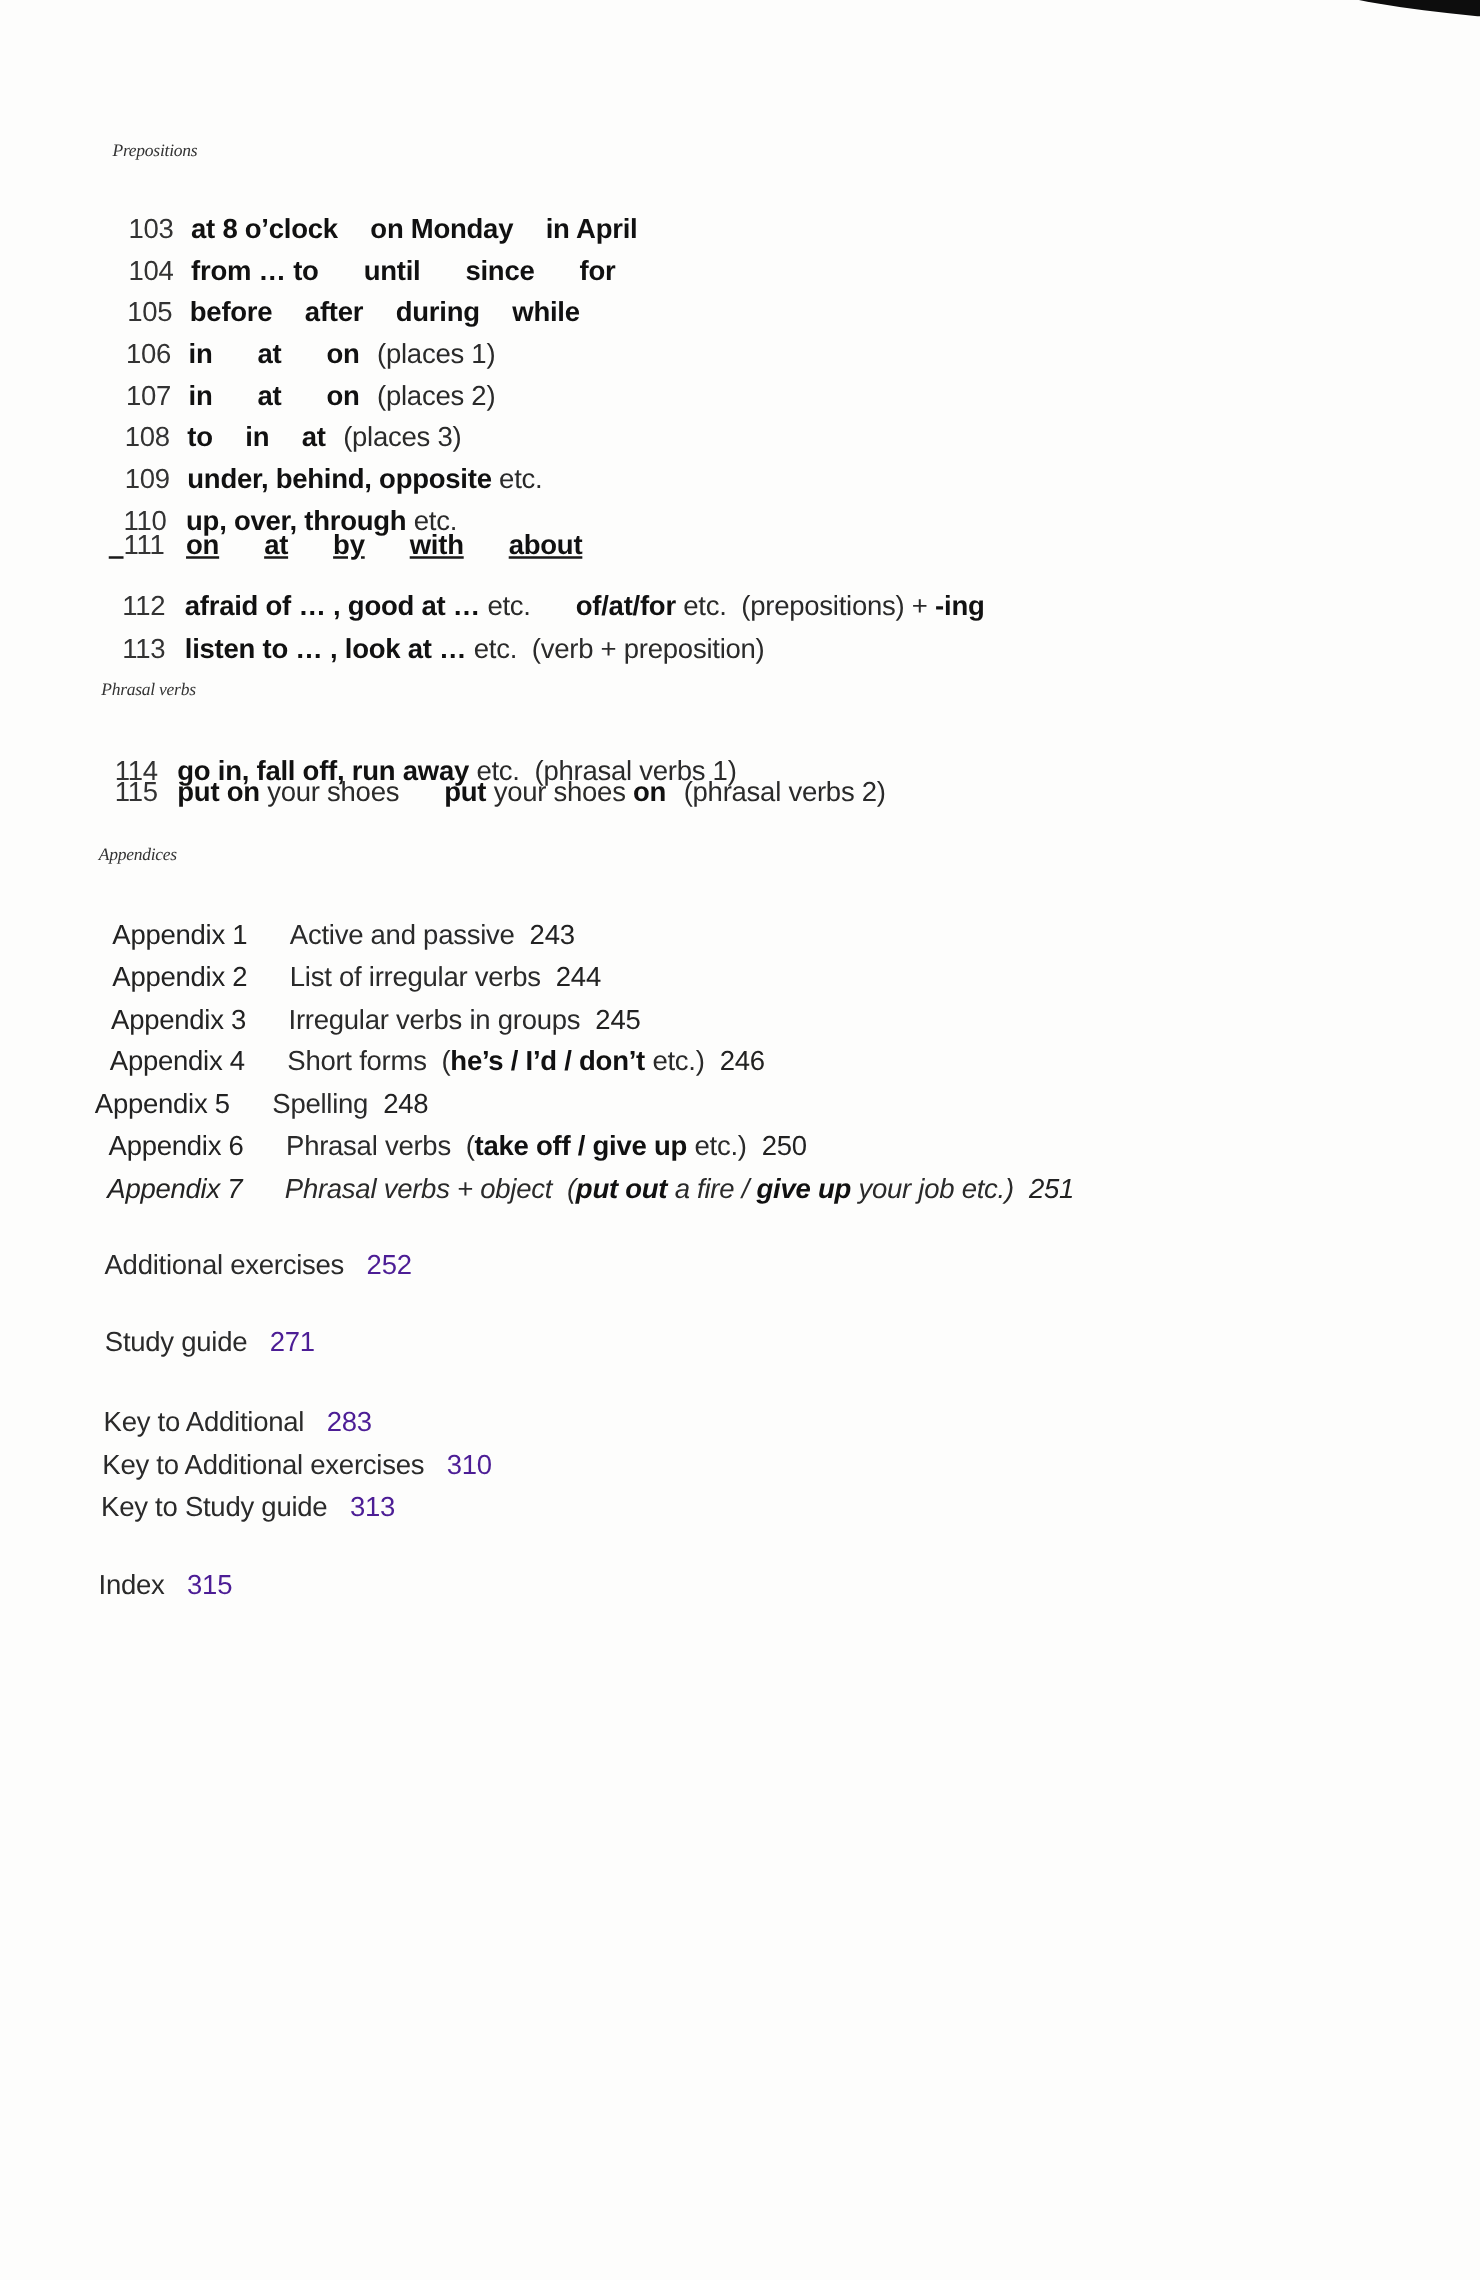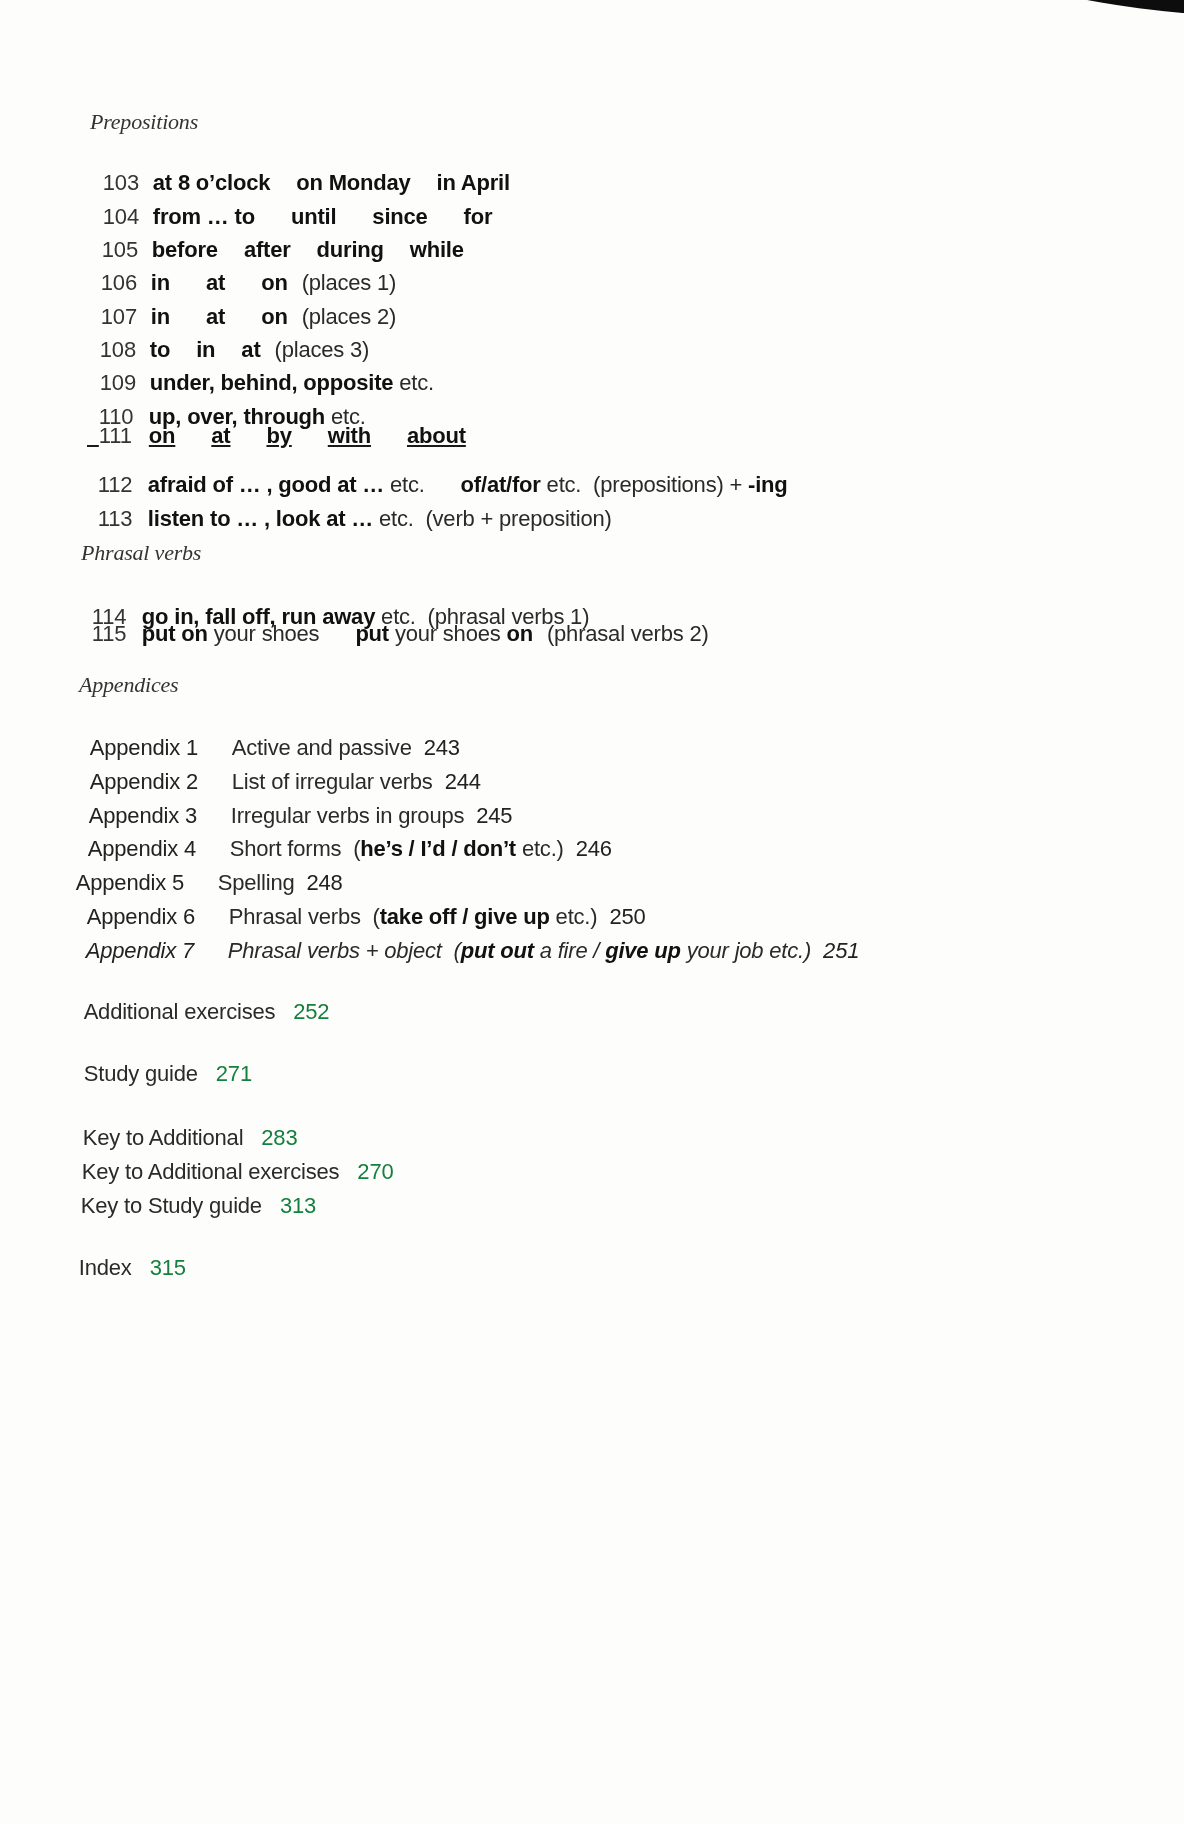--- a/index.html
+++ b/index.html
@@ -8,29 +8,29 @@
     background:#fdfdfc;
     font-family:"Liberation Sans", "DejaVu Sans", sans-serif;
     color:#1a1a1a;
   }
   .corner {
     position:absolute; right:-40px; top:-30px; width:220px; height:40px;
     background:#0d0d0d; border-radius:0 0 0 100% / 0 0 0 100%;
     transform:rotate(3deg);
   }
   .line { position:absolute; white-space:pre; font-size:22px; line-height:28px; letter-spacing:-0.2px; }
-  .heading { font-style:italic; font-family:"Liberation Serif","DejaVu Serif",serif; font-size:22px; color:#333; }
+  .heading { font-style:italic; font-family:"Liberation Serif","DejaVu Serif",serif; font-size:14px; color:#333; }
   .num { display:inline-block; width:50px; color:#333; font-weight:normal; }
   .b { font-weight:bold; color:#111; }
   .n { font-weight:normal; color:#2a2a2a; }
   .app-label { display:inline-block; width:142px; color:#222; }
   .gap { display:inline-block; width:26px; }
   .gap-s { display:inline-block; width:14px; }
   .gap-l { display:inline-block; width:36px; }
-  .page { margin-left:18px; color:#15803d; }
+  .page { margin-left:18px; color:#4c1d95; }
   .page-s { margin-left:12px; color:#222; }
 </style>
 </head>
 <body>
 
 <div class="corner"></div>
 
 <div class="line heading" style="left:90px;top:108px;">Prepositions</div>
 
 <div class="line" style="left:91px;top:141px;">
@@ -123,21 +123,21 @@
 
 <div class="line n" style="left:72px;top:1032px;">
   <span>Study guide</span><span class="page">271</span>
 </div>
 
 <div class="line n" style="left:71px;top:1096px;">
   <span>Key to Additional</span><span class="page">283</span>
 </div>
 
 <div class="line n" style="left:70px;top:1130px;">
-  <span>Key to Additional exercises</span><span class="page">270</span>
+  <span>Key to Additional exercises</span><span class="page">310</span>
 </div>
 
 <div class="line n" style="left:69px;top:1164px;">
   <span>Key to Study guide</span><span class="page">313</span>
 </div>
 
 <div class="line n" style="left:67px;top:1226px;">
   <span>Index</span><span class="page">315</span>
 </div>
 

